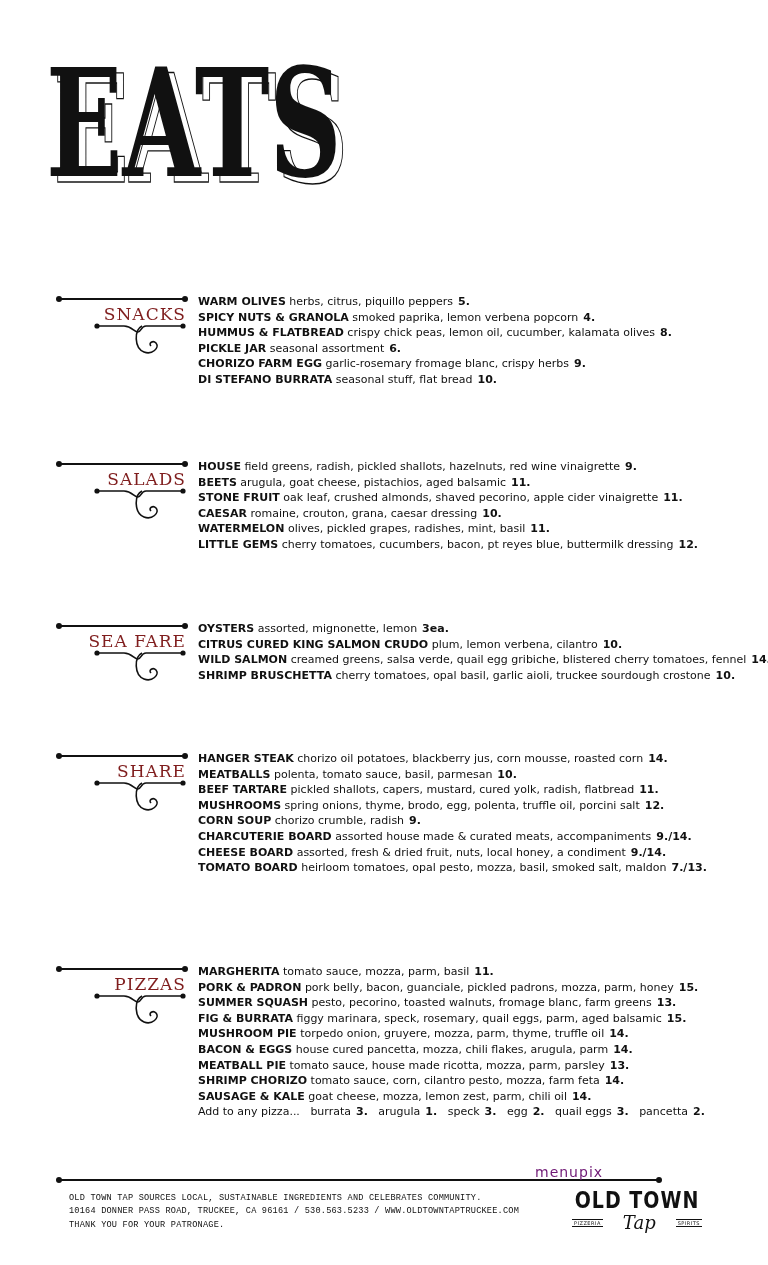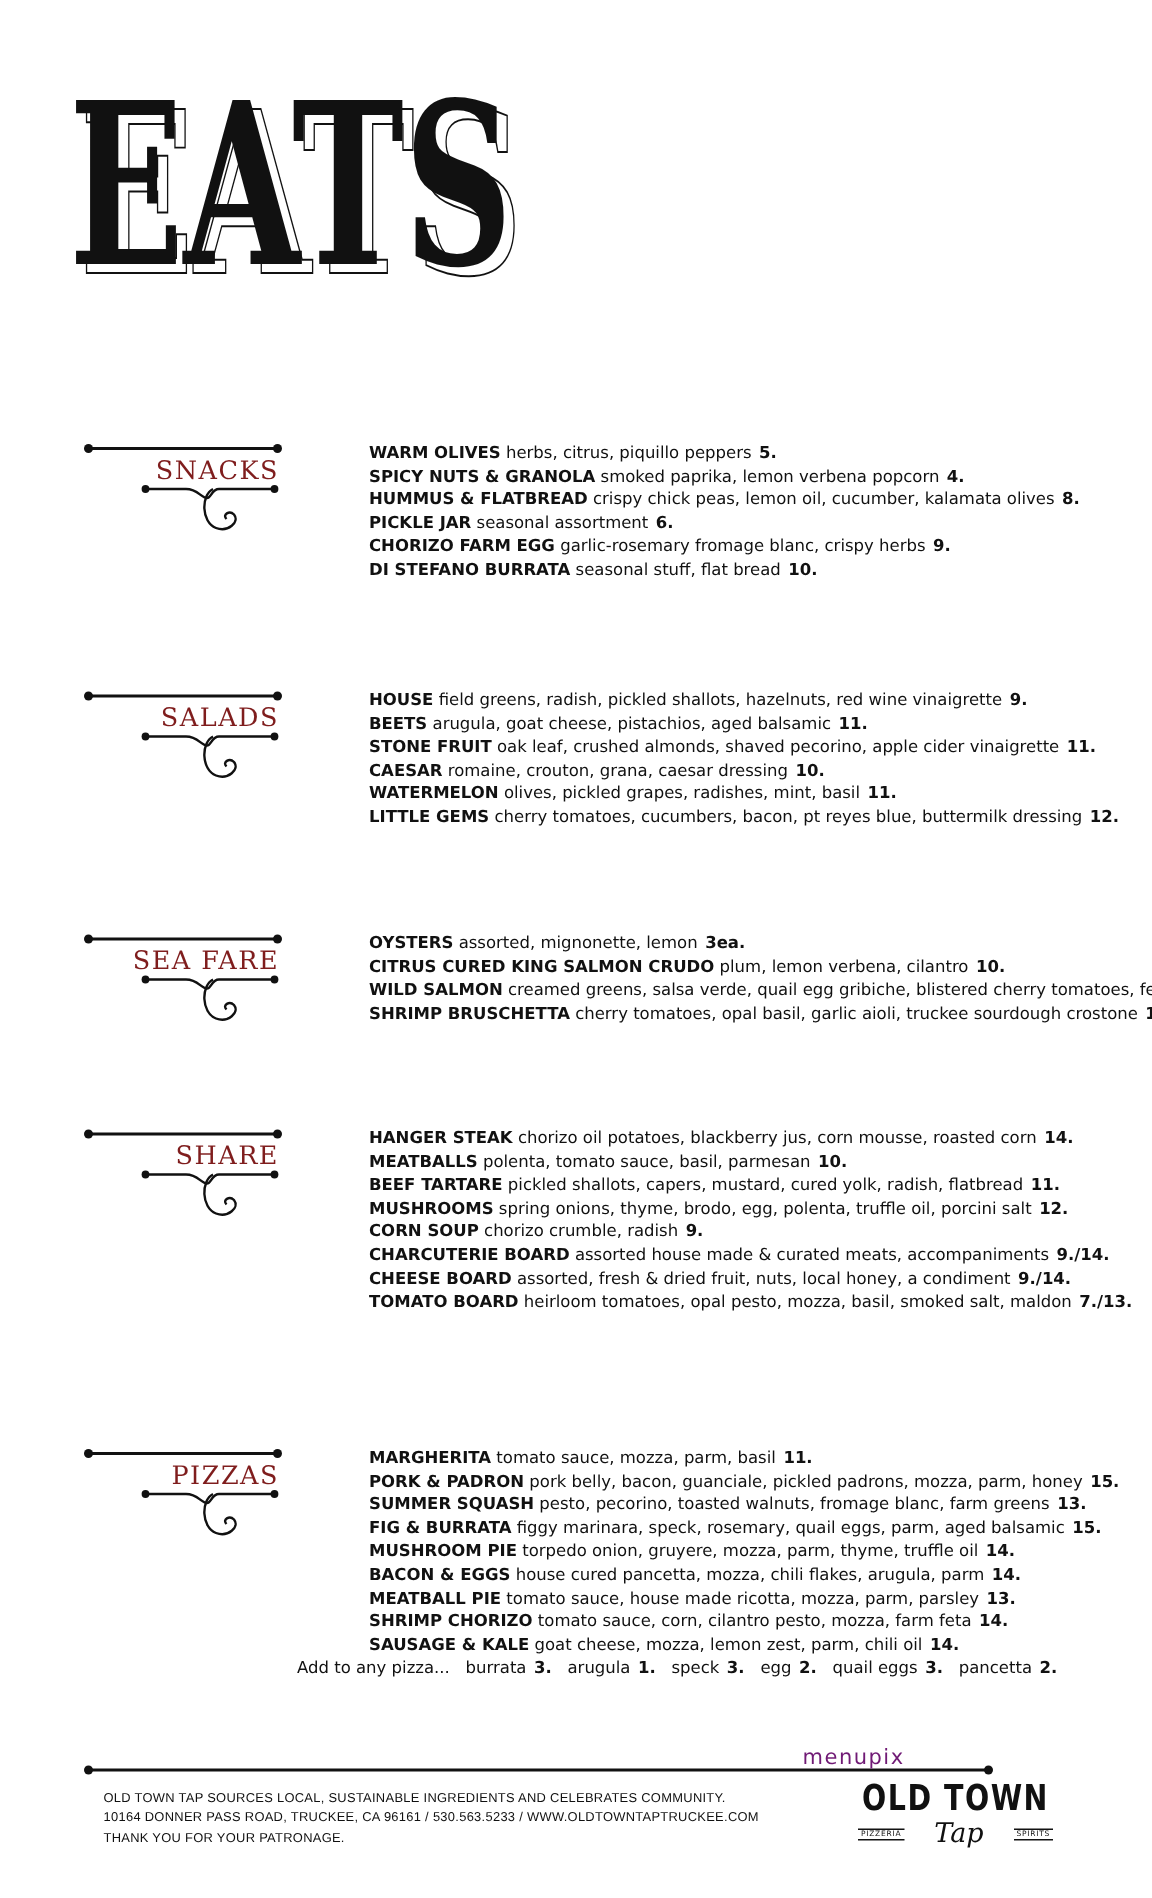--- a/index.html
+++ b/index.html
@@ -8,25 +8,25 @@
   .title { position:absolute; left:46px; top:40px; height:150px; }
   .title svg { display:block; }
   .section { position:absolute; left:54px; width:700px; }
   .sec-head { position:absolute; left:0; top:0; width:132px; height:70px; }
   .sec-head .rule-top { position:absolute; left:4px; top:8px; width:126px; height:2px; background:#111; }
   .sec-head .dot { position:absolute; width:6px; height:6px; border-radius:50%; background:#111; }
   .sec-head .label { position:absolute; right:0; top:14px; font-family:"DejaVu Serif", serif;
          font-size:17px; letter-spacing:1px; color:#7f1d1d; white-space:nowrap; }
   .sec-head .flourish { position:absolute; left:40px; top:32px; }
   .items { position:absolute; left:144px; top:4px; font-size:11px; line-height:15.6px; white-space:nowrap; }
-  .item b { font-weight:bold;margin-left:48px; }
+  .item b { font-weight:bold; }
   .item .price { font-weight:bold; margin-left:5px; }
   .footer-rule { position:absolute; left:58px; top:1179px; width:600px; height:2px; background:#111; }
   .footer-dot { position:absolute; width:6px; height:6px; border-radius:50%; background:#111; top:1177px; }
-  .footer-text { position:absolute; left:69px; top:1192px; font-family:Liberation Sans, sans-serif;
+  .footer-text { position:absolute; left:69px; top:1192px; font-family:Liberation Mono, monospace;
          font-size:8.6px; line-height:13.4px; letter-spacing:0.2px; white-space:nowrap; }
   .logo { position:absolute; left:572px; top:1188px; width:130px; text-align:center; }
   .logo .main { font-family:"DejaVu Sans", sans-serif; font-weight:bold; font-size:19px;
          letter-spacing:1px; transform:scaleY(1.25); display:inline-block; }
   .logo .sub { display:flex; justify-content:space-between; align-items:center; margin-top:2px; }
   .logo .small { font-size:5px; letter-spacing:0.5px; border-top:1px solid #111; border-bottom:1px solid #111; padding:0 2px; }
   .logo .tap { font-family:"DejaVu Serif", serif; font-style:italic; font-size:18px; }
   .watermark { position:absolute; left:535px; top:1164px; font-size:14px; color:#701a75; letter-spacing:1px; }
 </style>
 </head>

